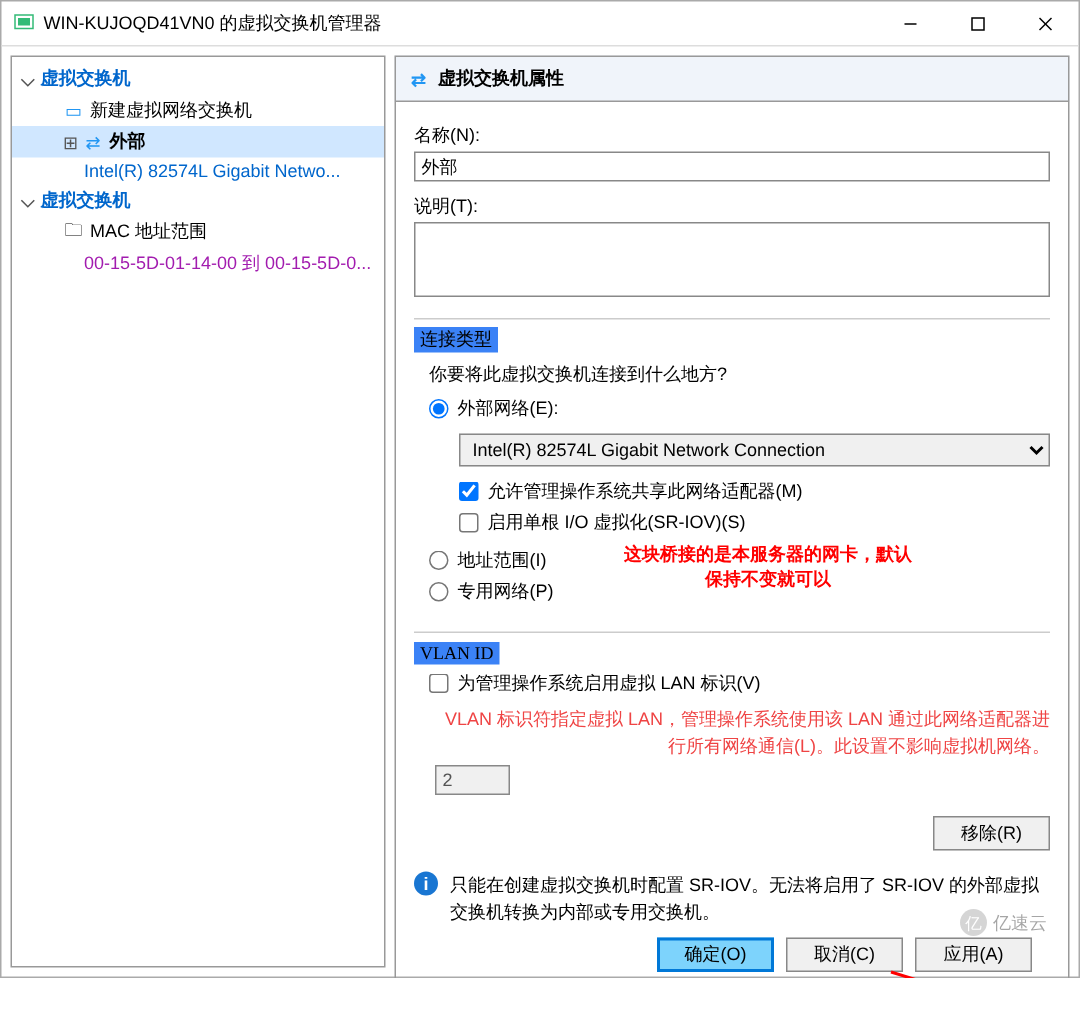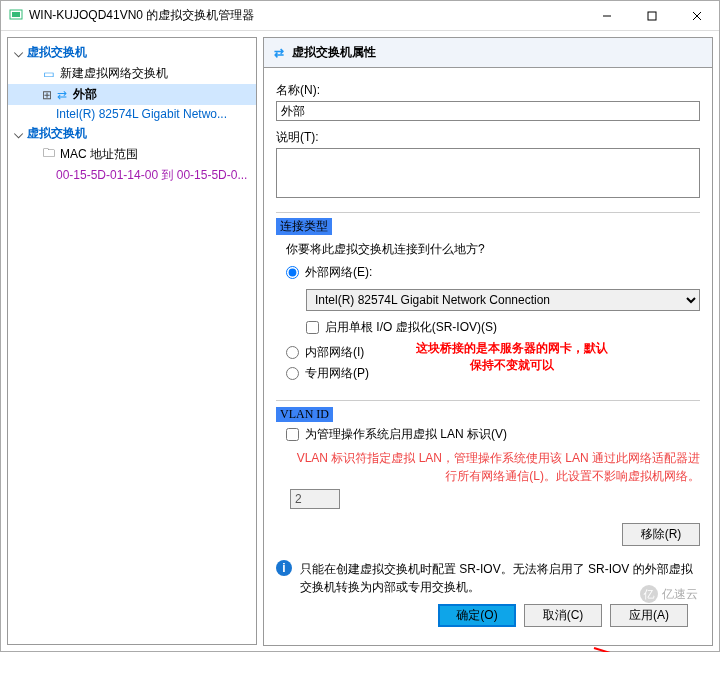--- a/index.html
+++ b/index.html
@@ -28,21 +28,21 @@
     .group-title { margin-top: -14px; background: #3b82f6; display: inline-block; padding: 0 4px; font-family: Liberation Serif, serif; }
     .question { margin: 6px 0 6px 10px; }
     .radio-row { display: flex; align-items: center; gap: 6px; margin: 4px 0 4px 10px; }
     .select { width: 100%; border: 1px solid #888; padding: 2px 4px; margin: 4px 0 4px 30px; width: calc(100% - 30px); background: #f0f0f0; }
     .check-row { display: flex; align-items: center; gap: 6px; margin: 4px 0 4px 30px; }
     .annotation { color: #ff0000; font-weight: bold; font-size: 14px; margin-left: 20px; }
     .hint { color: #ef4444; margin: 6px 0 4px 14px; line-height: 1.5; text-align: right; }
     .spin { width: 50px; border: 1px solid #888; padding: 2px 4px; margin-left: 14px; background: #f0f0f0; }
     .btn-row { display: flex; justify-content: flex-end; gap: 6px; }
     .button { min-width: 78px; height: 23px; border: 1px solid #888; background: #f0f0f0; cursor: default; display: inline-flex; align-items: center; justify-content: center; }
-    .button.primary { background: #0ea5e9; border: 2px solid #0078d7; }
+    .button.primary { background: #7dd3fc; border: 2px solid #0078d7; }
     .info-row { display: flex; gap: 8px; margin-top: 14px; align-items: flex-start; line-height: 1.5; }
     .info-icon { width: 16px; height: 16px; border-radius: 50%; background: #1976d2; color: #fff; display: flex; align-items: center; justify-content: center; font-weight: bold; flex-shrink: 0; }
     .footer { display: flex; justify-content: flex-end; gap: 8px; padding: 8px 12px; }
     .arrow-overlay { position: absolute; left: 320px; top: 570px; pointer-events: none; }
     .watermark { position: absolute; right: 14px; bottom: 42px; display: flex; align-items: center; gap: 4px; opacity: 0.35; }
     .watermark .circ { width: 18px; height: 18px; border-radius: 50%; background: #888; color: #fff; display: flex; align-items: center; justify-content: center; font-size: 11px; }
     .switch-icon { color: #2196f3; }
   </style>
 </head>
 <body>
@@ -126,29 +126,33 @@
           <div class="question">你要将此虚拟交换机连接到什么地方?</div>
 
           <div class="radio-row">
             <input type="radio" checked="" style="">
             <span>外部网络(E):</span>
           </div>
           <select class="select">
             <option>Intel(R) 82574L Gigabit Network Connection</option>
           </select>
           <div class="check-row">
+            <input type="checkbox" checked="" style="">
+            <span>允许管理操作系统共享此网络适配器(M)</span>
+          </div>
+          <div class="check-row">
             <input type="checkbox" style="">
             <span>启用单根 I/O 虚拟化(SR-IOV)(S)</span>
           </div>
 
           <div style="display:flex;align-items:flex-start">
             <div style="flex:0 0 120px">
               <div class="radio-row">
                 <input type="radio" style="">
-                <span>内部网络(I)</span>
+                <span>地址范围(I)</span>
               </div>
               <div class="radio-row">
                 <input type="radio" style="">
                 <span>专用网络(P)</span>
               </div>
             </div>
             <div class="annotation">
               <div>这块桥接的是本服务器的网卡，默认</div>
               <div style="text-align:center">保持不变就可以</div>
             </div>

